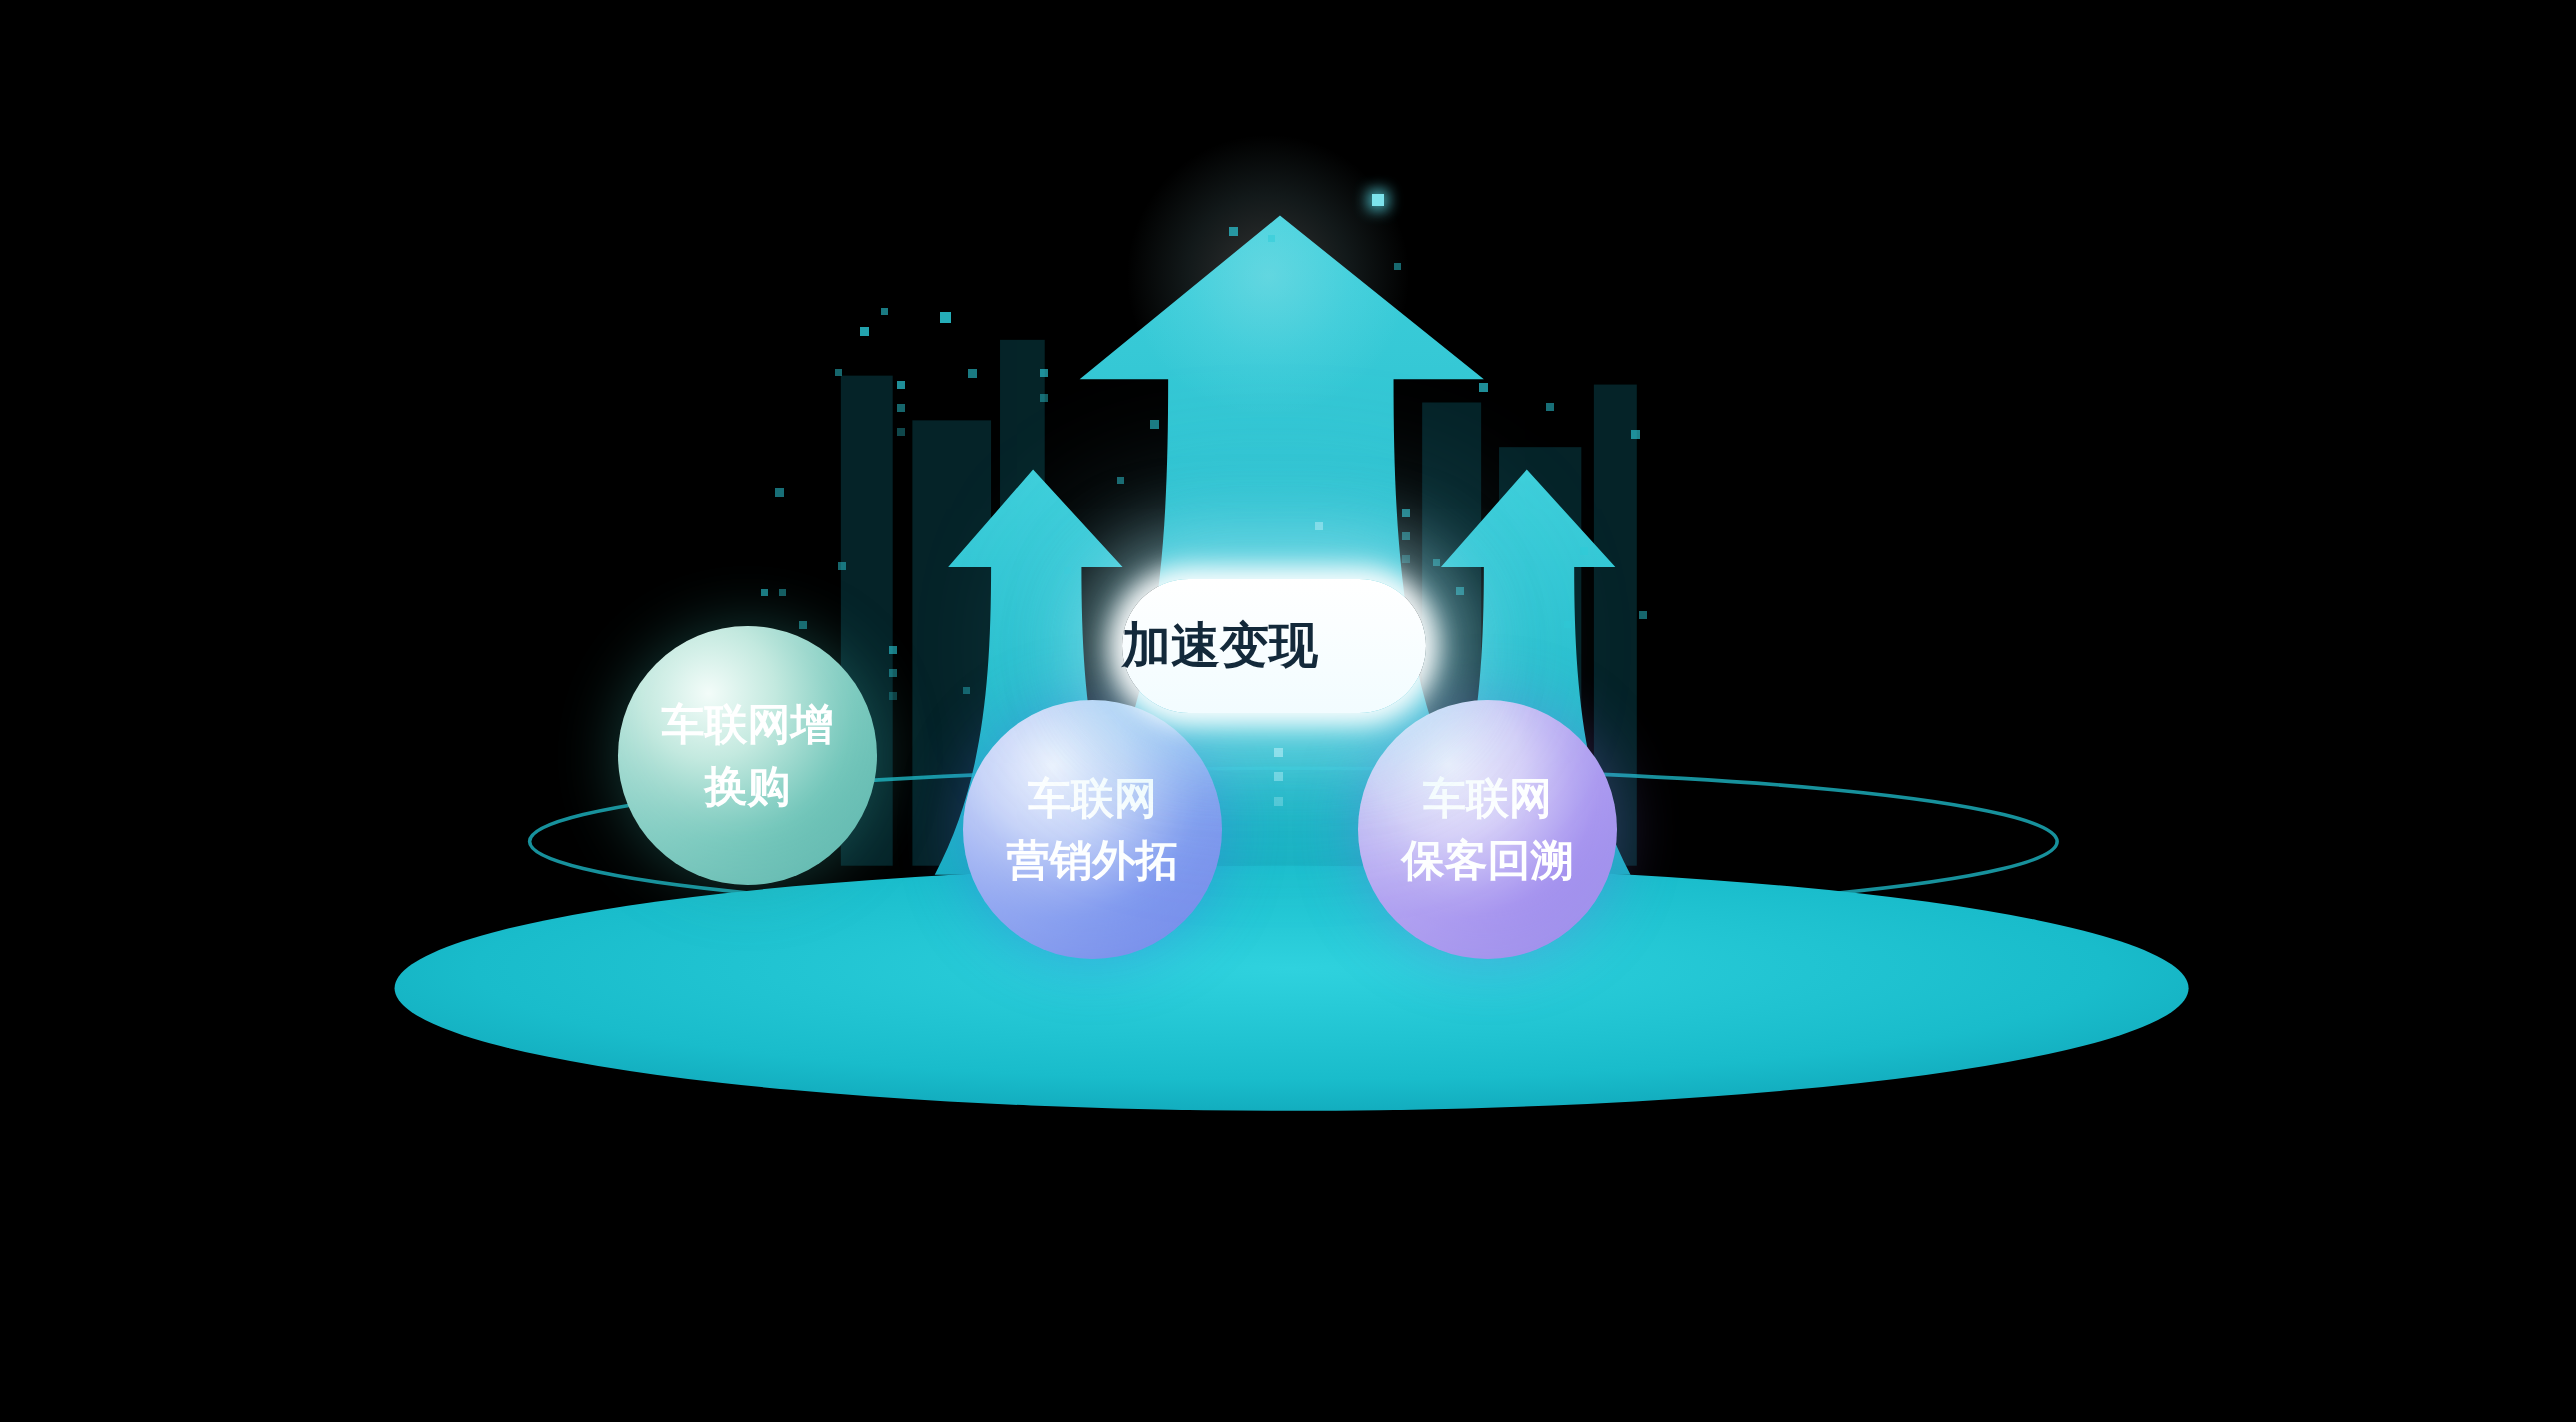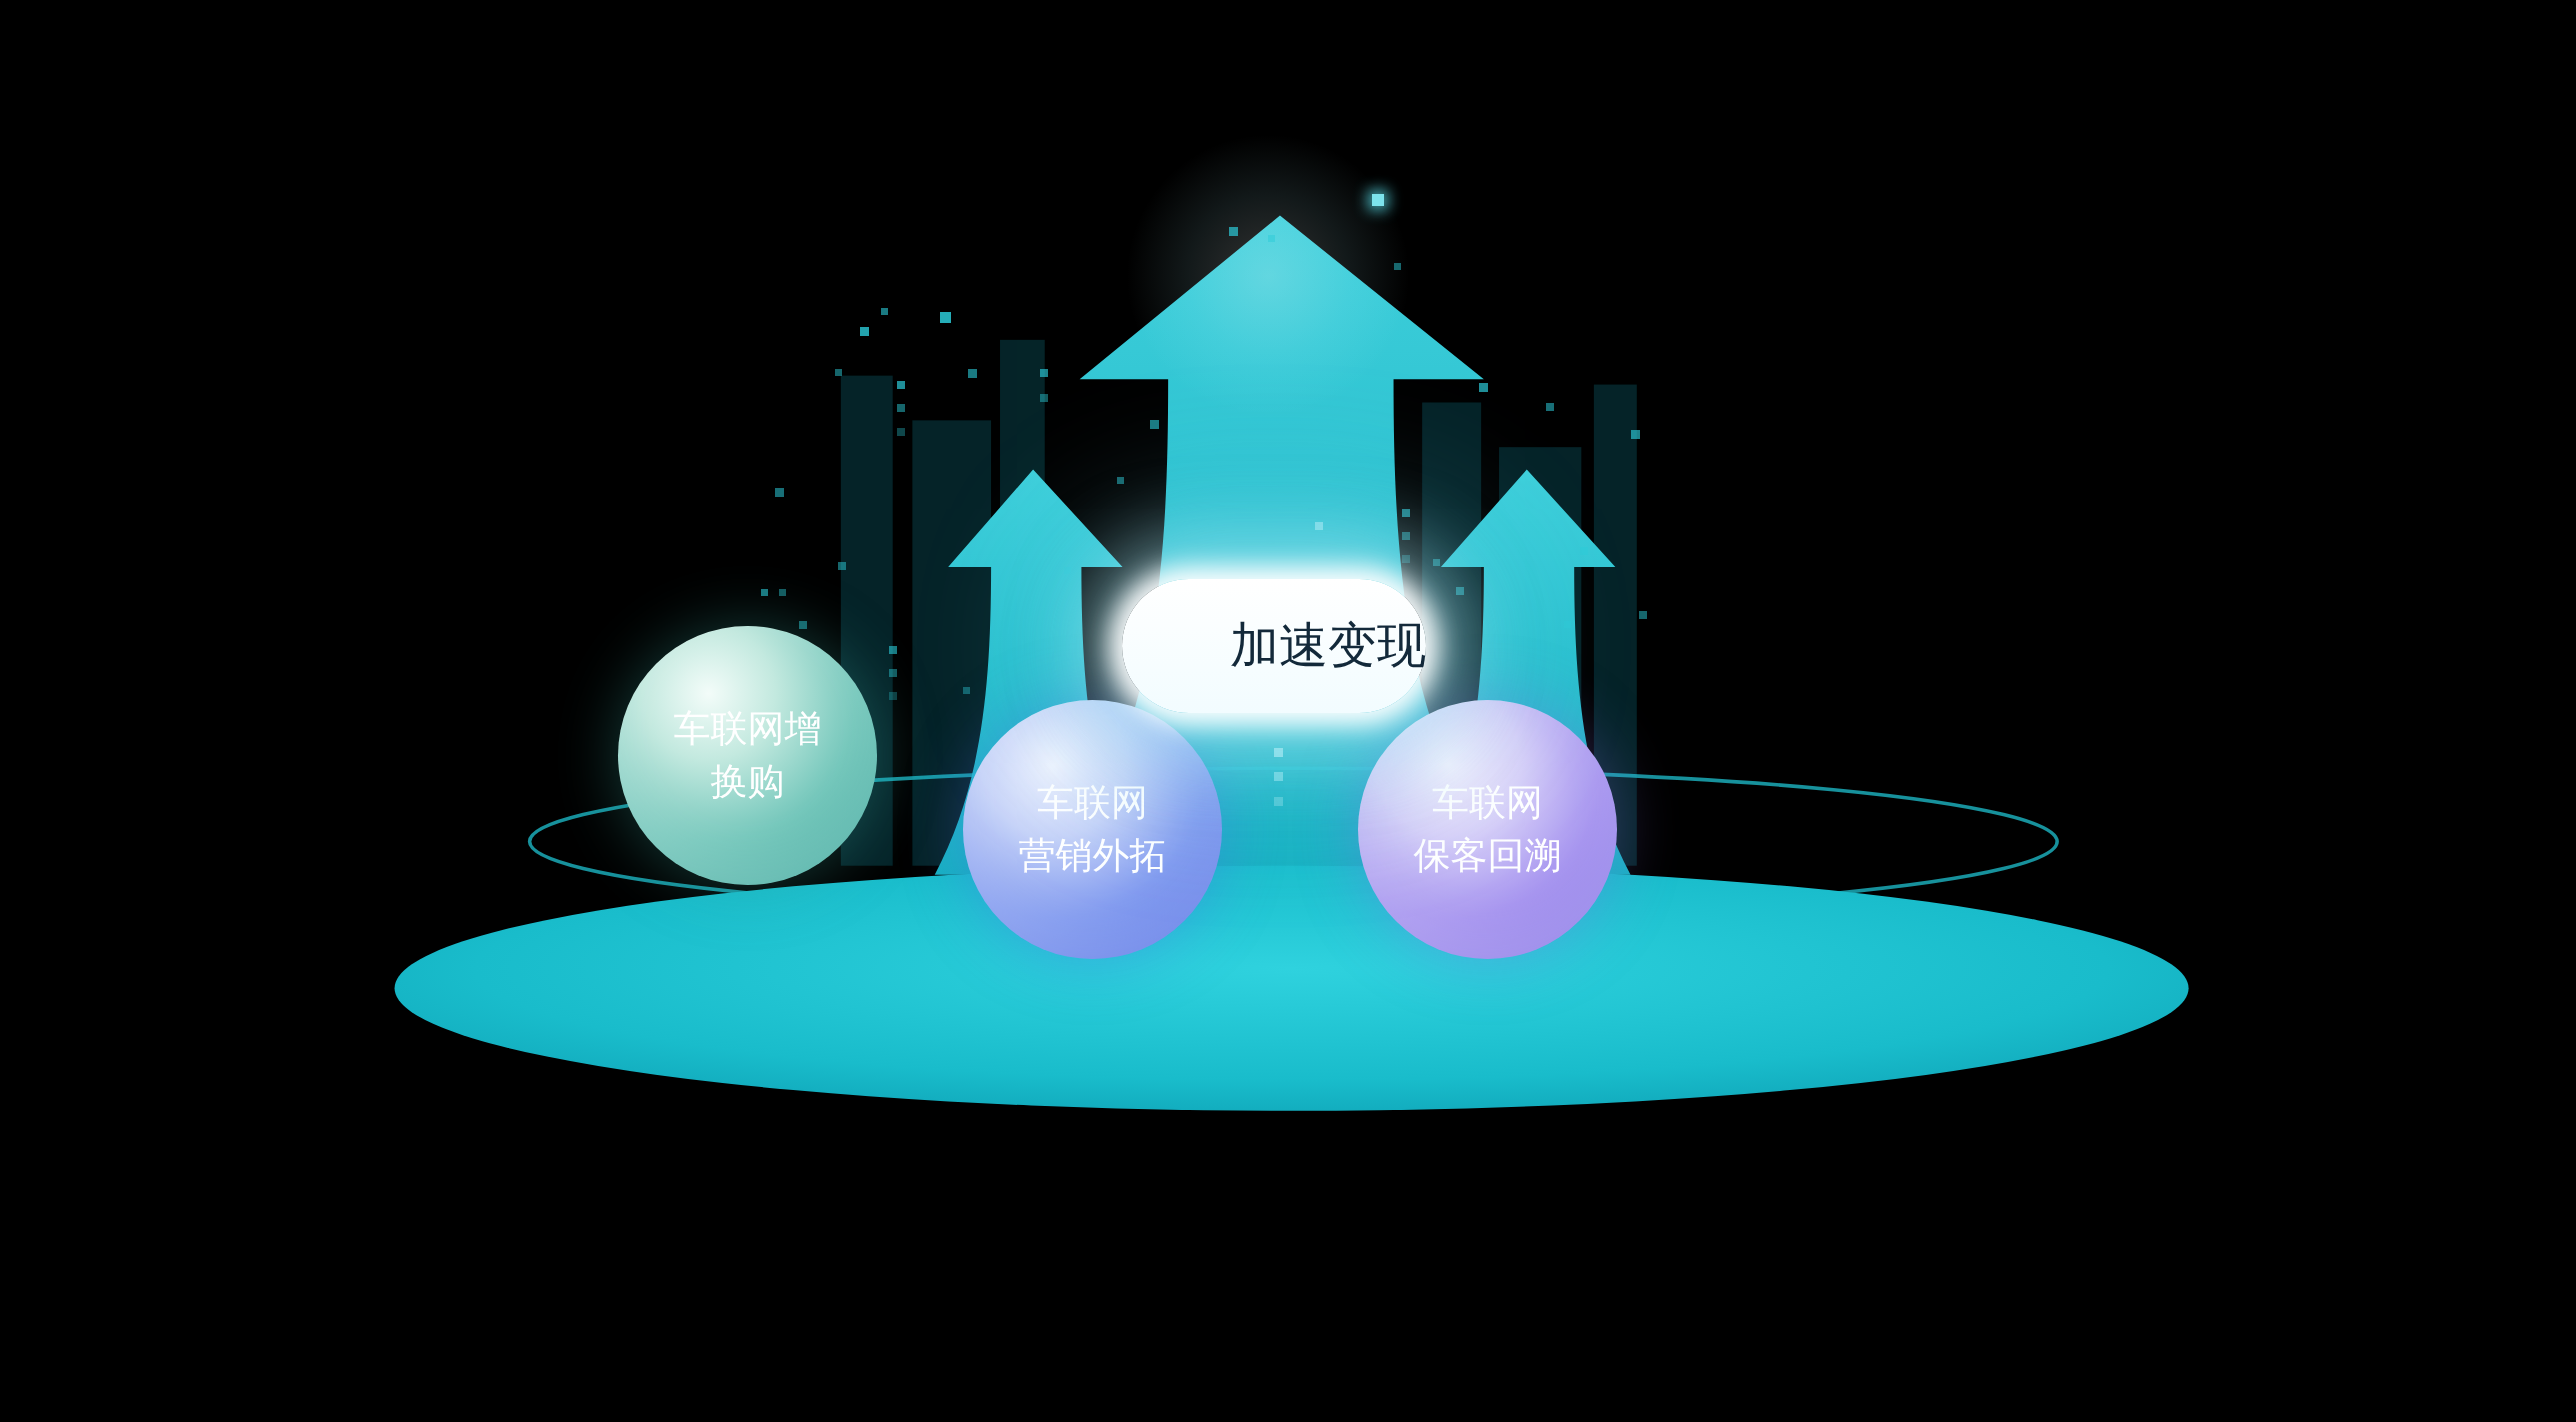--- a/index.html
+++ b/index.html
@@ -49,22 +49,22 @@
   .sphere {
     position: absolute;
     width: 259px;
     height: 259px;
     border-radius: 50%;
     display: flex;
     align-items: center;
     justify-content: center;
     text-align: center;
     color: #ffffff;
-    font-size: 37px;
-    font-weight: 400;
+    font-size: 43px;
+    font-weight: 700;
     line-height: 1.42;
     z-index: 5;
   }
   .sphere .label {
     white-space: pre-line;
   }
   .sphere-teal {
     left: 618px; top: 626px;
     background: radial-gradient(circle at 35% 26%, #f3fcf9 0%, #c3e9df 26%, #74c7bb 58%, #41aba0 84%, #339e95 100%);
     box-shadow: inset 0 -25px 49px rgba(255,255,255,0.20), 0 0 63px rgba(60,175,165,0.35);
@@ -89,23 +89,23 @@
     left: 1122px; top: 579px;
     width: 304px; height: 134px;
     border-radius: 72px;
     background: linear-gradient(180deg, #ffffff 0%, #f2fcff 100%);
     box-shadow:
       0 0 23px 12.5px rgba(255,255,255,0.95),
       0 0 72px 38px rgba(188,240,250,0.50),
       0 0 143px 67px rgba(120,220,240,0.28);
     display: flex;
     align-items: center;
-    justify-content: flex-end;
+    justify-content: flex-start;
     font-size: 49px;
-    font-weight: 400;
+    font-weight: 700;
     color: #13293a;
     z-index: 6;
   }
 </style>
 </head>
 <body>
 
 <div class="stage">
 
   <svg class="scene" width="2576" height="1422" viewBox="0 0 2880 1590">

